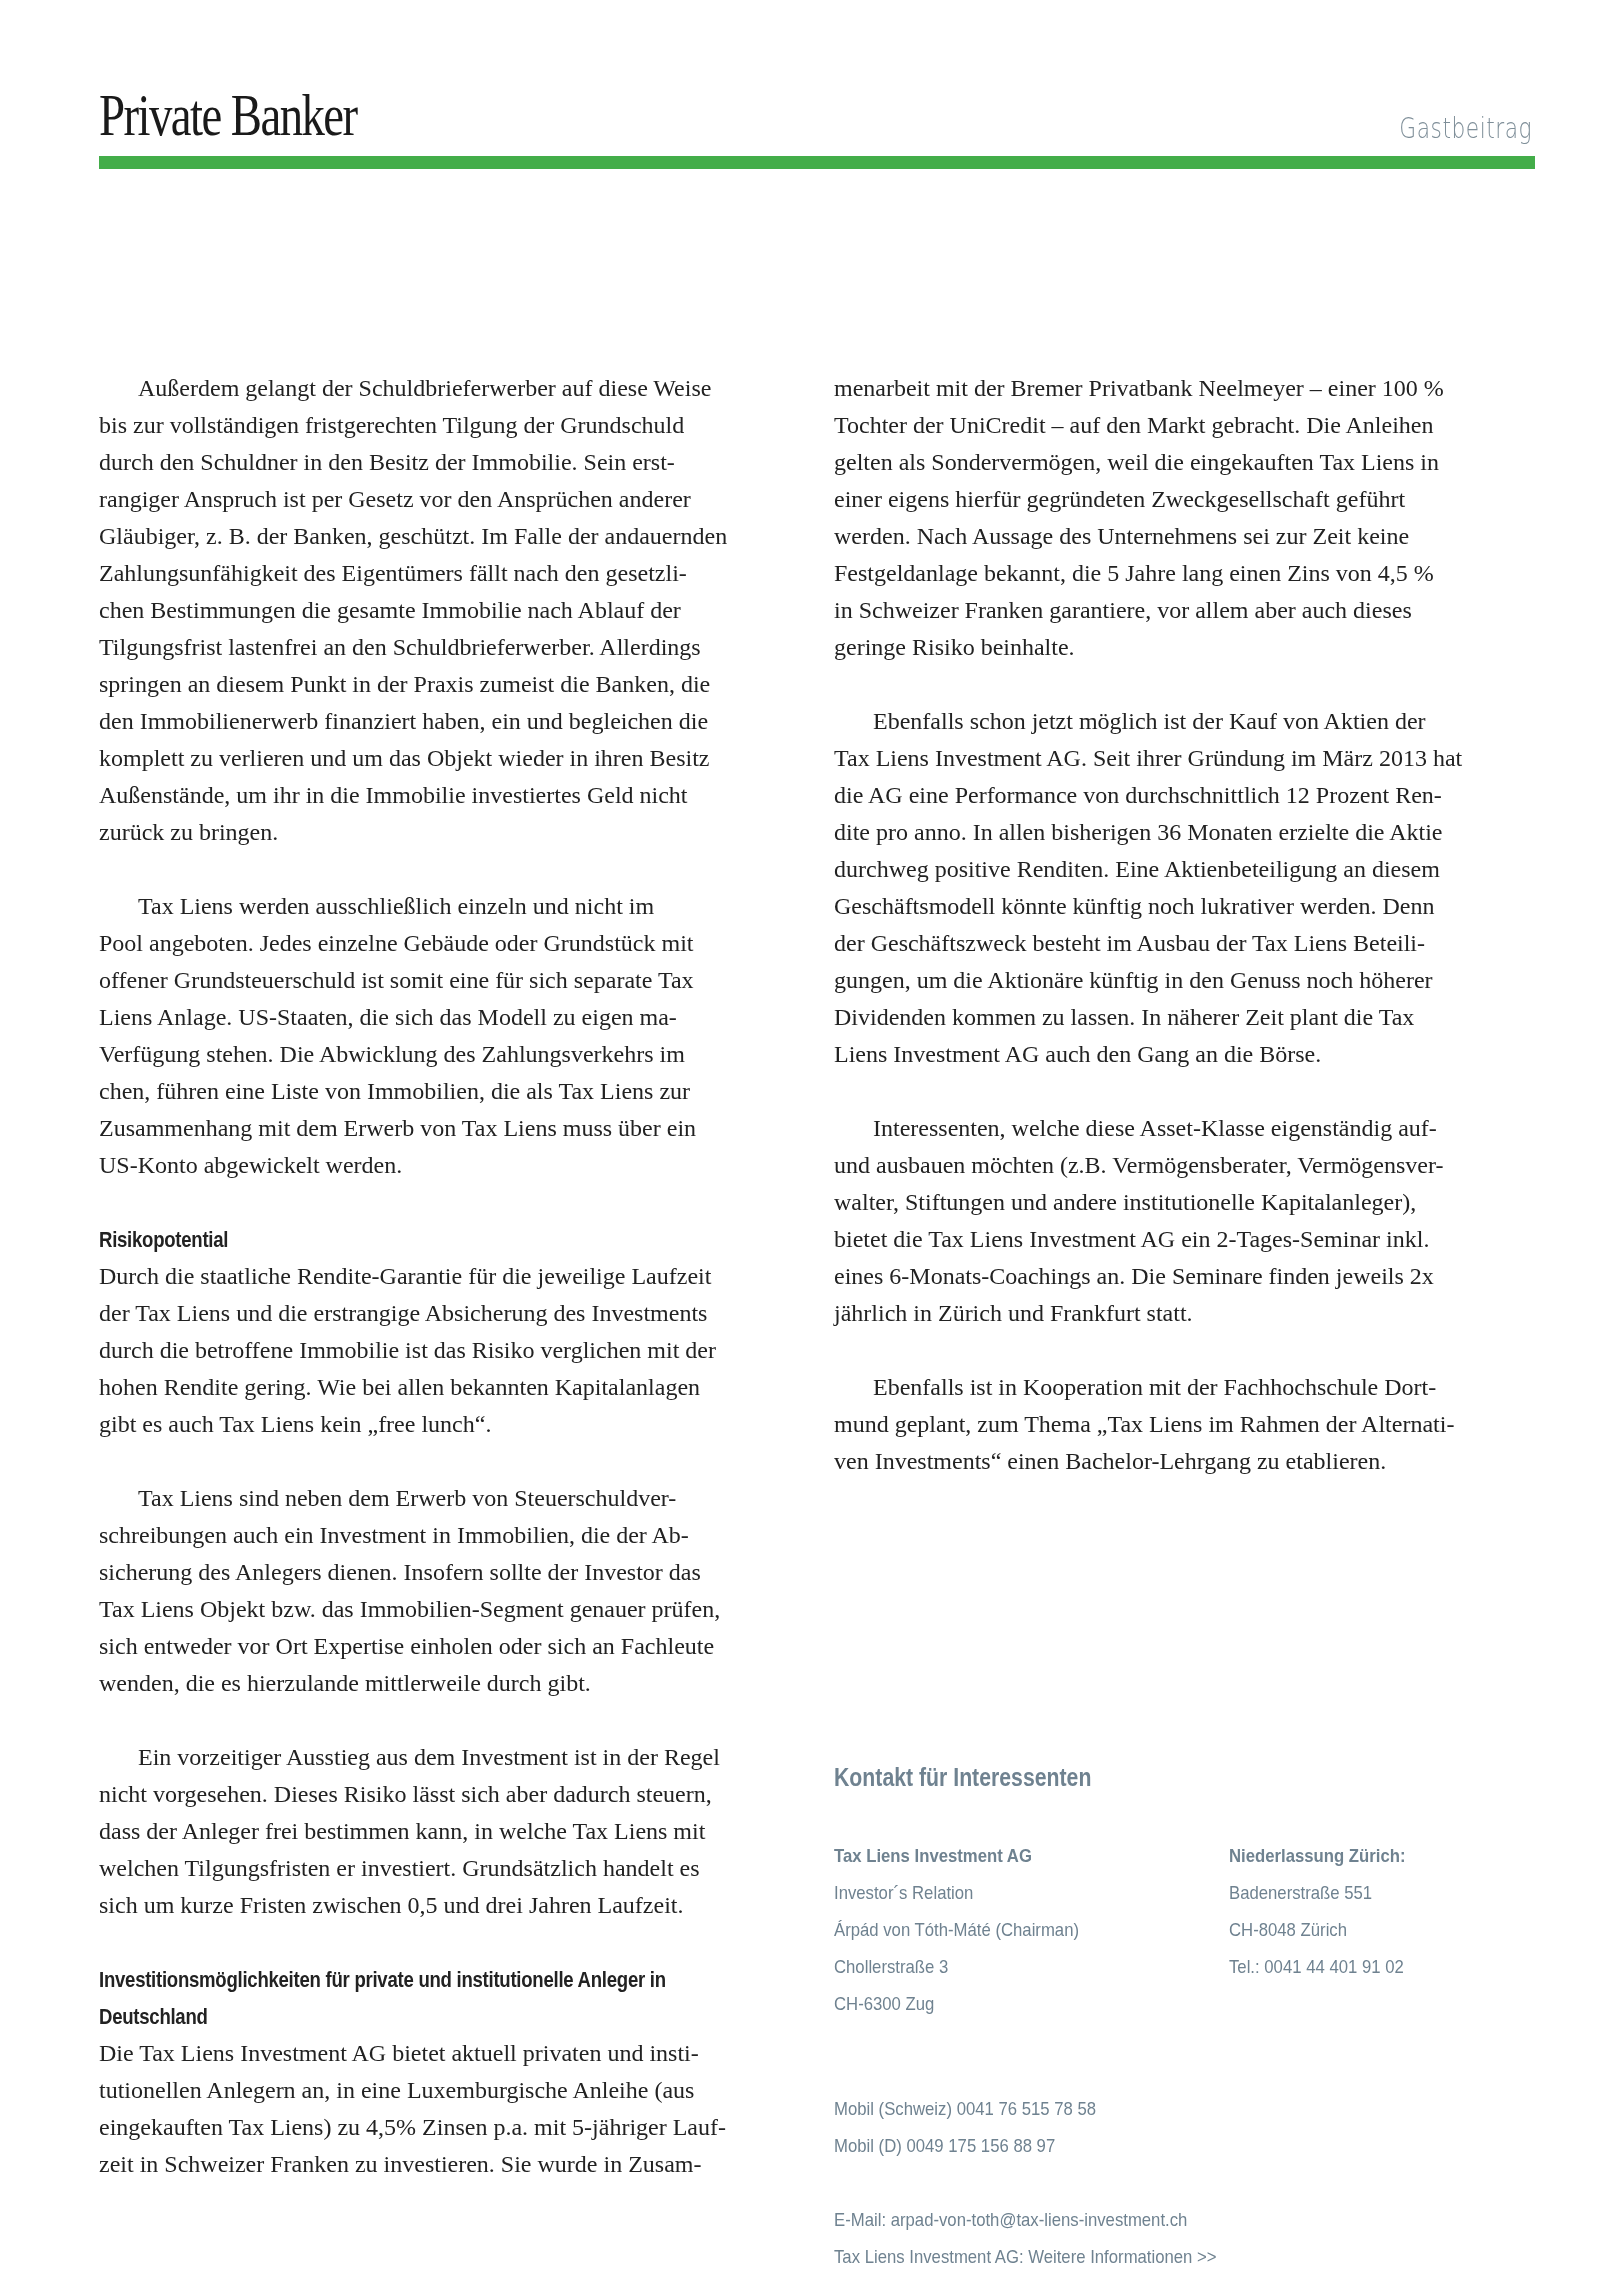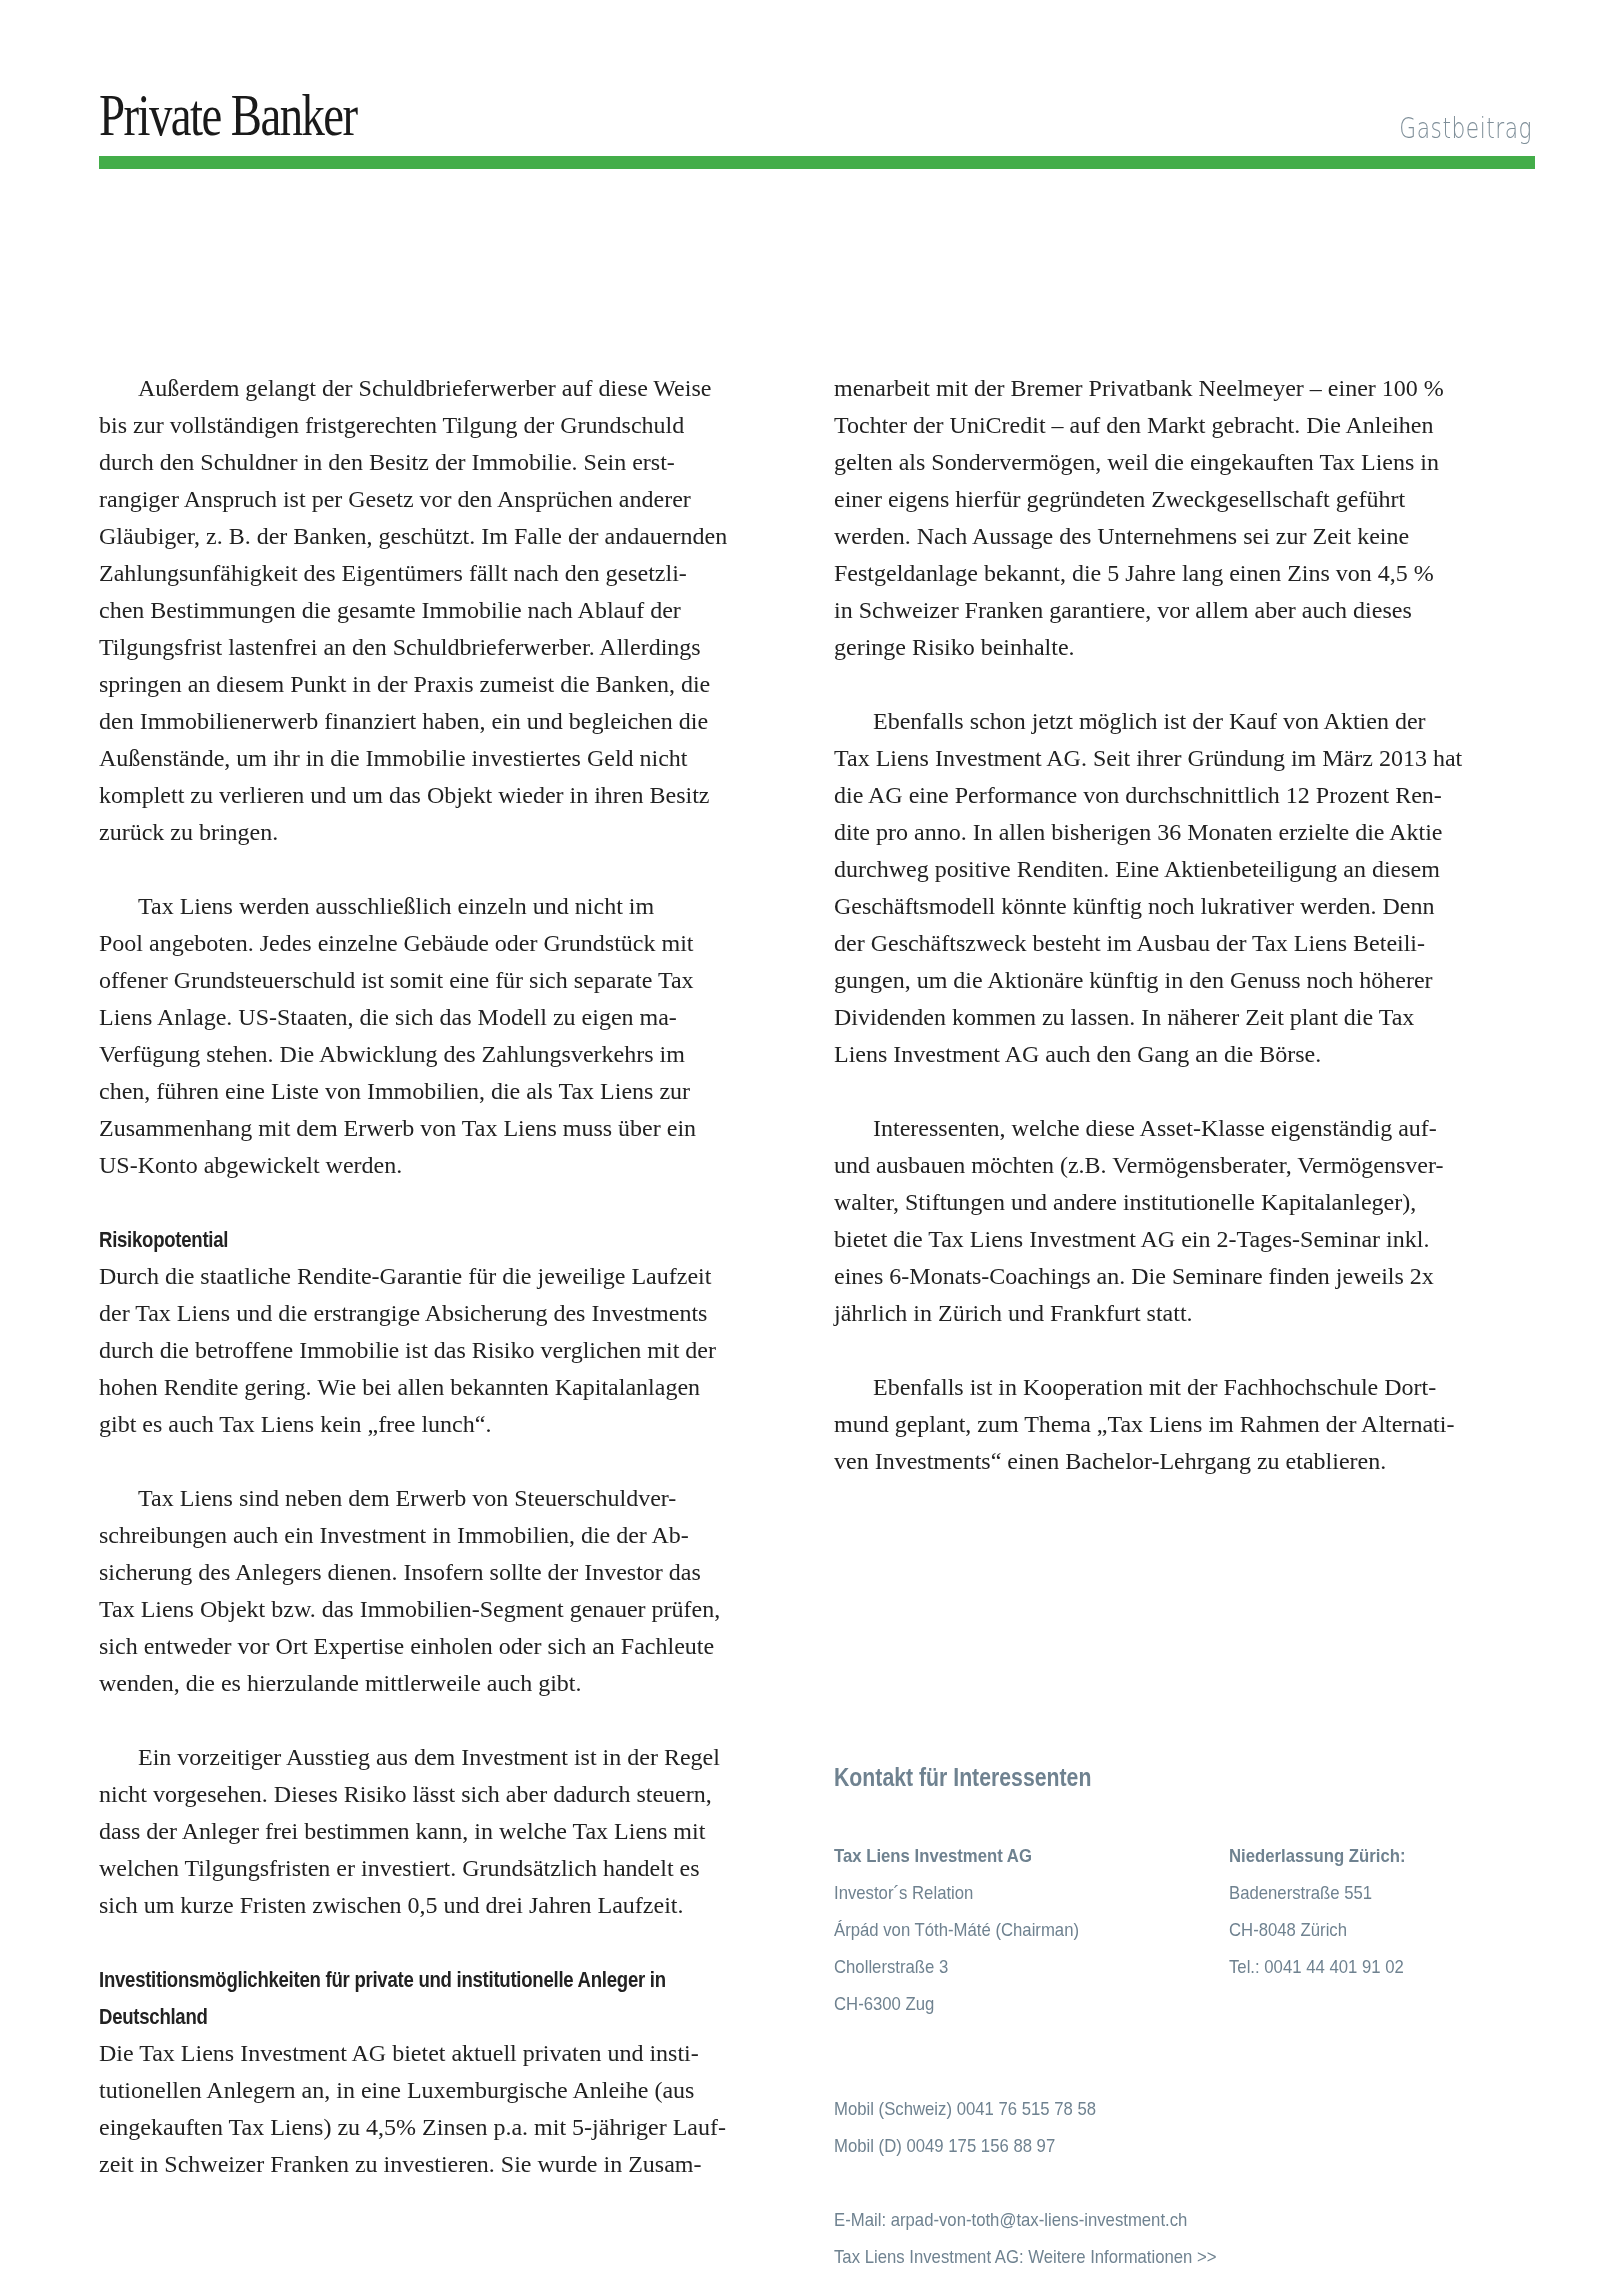--- a/index.html
+++ b/index.html
@@ -37,22 +37,22 @@
     <div class="line indent">Außerdem gelangt der Schuldbrieferwerber auf diese Weise</div>
     <div class="line">bis zur vollständigen fristgerechten Tilgung der Grundschuld</div>
     <div class="line">durch den Schuldner in den Besitz der Immobilie. Sein erst-</div>
     <div class="line">rangiger Anspruch ist per Gesetz vor den Ansprüchen anderer</div>
     <div class="line">Gläubiger, z. B. der Banken, geschützt. Im Falle der andauernden</div>
     <div class="line">Zahlungsunfähigkeit des Eigentümers fällt nach den gesetzli-</div>
     <div class="line">chen Bestimmungen die gesamte Immobilie nach Ablauf der</div>
     <div class="line">Tilgungsfrist lastenfrei an den Schuldbrieferwerber. Allerdings</div>
     <div class="line">springen an diesem Punkt in der Praxis zumeist die Banken, die</div>
     <div class="line">den Immobilienerwerb finanziert haben, ein und begleichen die</div>
+    <div class="line">komplett zu verlieren und um das Objekt wieder in ihren Besitz</div>
     <div class="line">Außenstände, um ihr in die Immobilie investiertes Geld nicht</div>
-    <div class="line">komplett zu verlieren und um das Objekt wieder in ihren Besitz</div>
     <div class="line">zurück zu bringen.</div>
   </div>
   <div class="gap"></div>
   <div>
     <div class="line indent">Tax Liens werden ausschließlich einzeln und nicht im</div>
     <div class="line">Pool angeboten. Jedes einzelne Gebäude oder Grundstück mit</div>
     <div class="line">offener Grundsteuerschuld ist somit eine für sich separate Tax</div>
     <div class="line">Liens Anlage. US-Staaten, die sich das Modell zu eigen ma-</div>
     <div class="line">Verfügung stehen. Die Abwicklung des Zahlungsverkehrs im</div>
     <div class="line">chen, führen eine Liste von Immobilien, die als Tax Liens zur</div>
@@ -68,21 +68,21 @@
     <div class="line">hohen Rendite gering. Wie bei allen bekannten Kapitalanlagen</div>
     <div class="line">gibt es auch Tax Liens kein „free lunch“.</div>
   </div>
   <div class="gap"></div>
   <div>
     <div class="line indent">Tax Liens sind neben dem Erwerb von Steuerschuldver-</div>
     <div class="line">schreibungen auch ein Investment in Immobilien, die der Ab-</div>
     <div class="line">sicherung des Anlegers dienen. Insofern sollte der Investor das</div>
     <div class="line">Tax Liens Objekt bzw. das Immobilien-Segment genauer prüfen,</div>
     <div class="line">sich entweder vor Ort Expertise einholen oder sich an Fachleute</div>
-    <div class="line">wenden, die es hierzulande mittlerweile auch gibt.</div>
+    <div class="line">wenden, die es hierzulande mittlerweile durch gibt.</div>
   </div>
   <div class="gap"></div>
   <div>
     <div class="line indent">Ein vorzeitiger Ausstieg aus dem Investment ist in der Regel</div>
     <div class="line">nicht vorgesehen. Dieses Risiko lässt sich aber dadurch steuern,</div>
     <div class="line">dass der Anleger frei bestimmen kann, in welche Tax Liens mit</div>
     <div class="line">welchen Tilgungsfristen er investiert. Grundsätzlich handelt es</div>
     <div class="line">sich um kurze Fristen zwischen 0,5 und drei Jahren Laufzeit.</div>
   </div>
   <div class="gap"></div>

